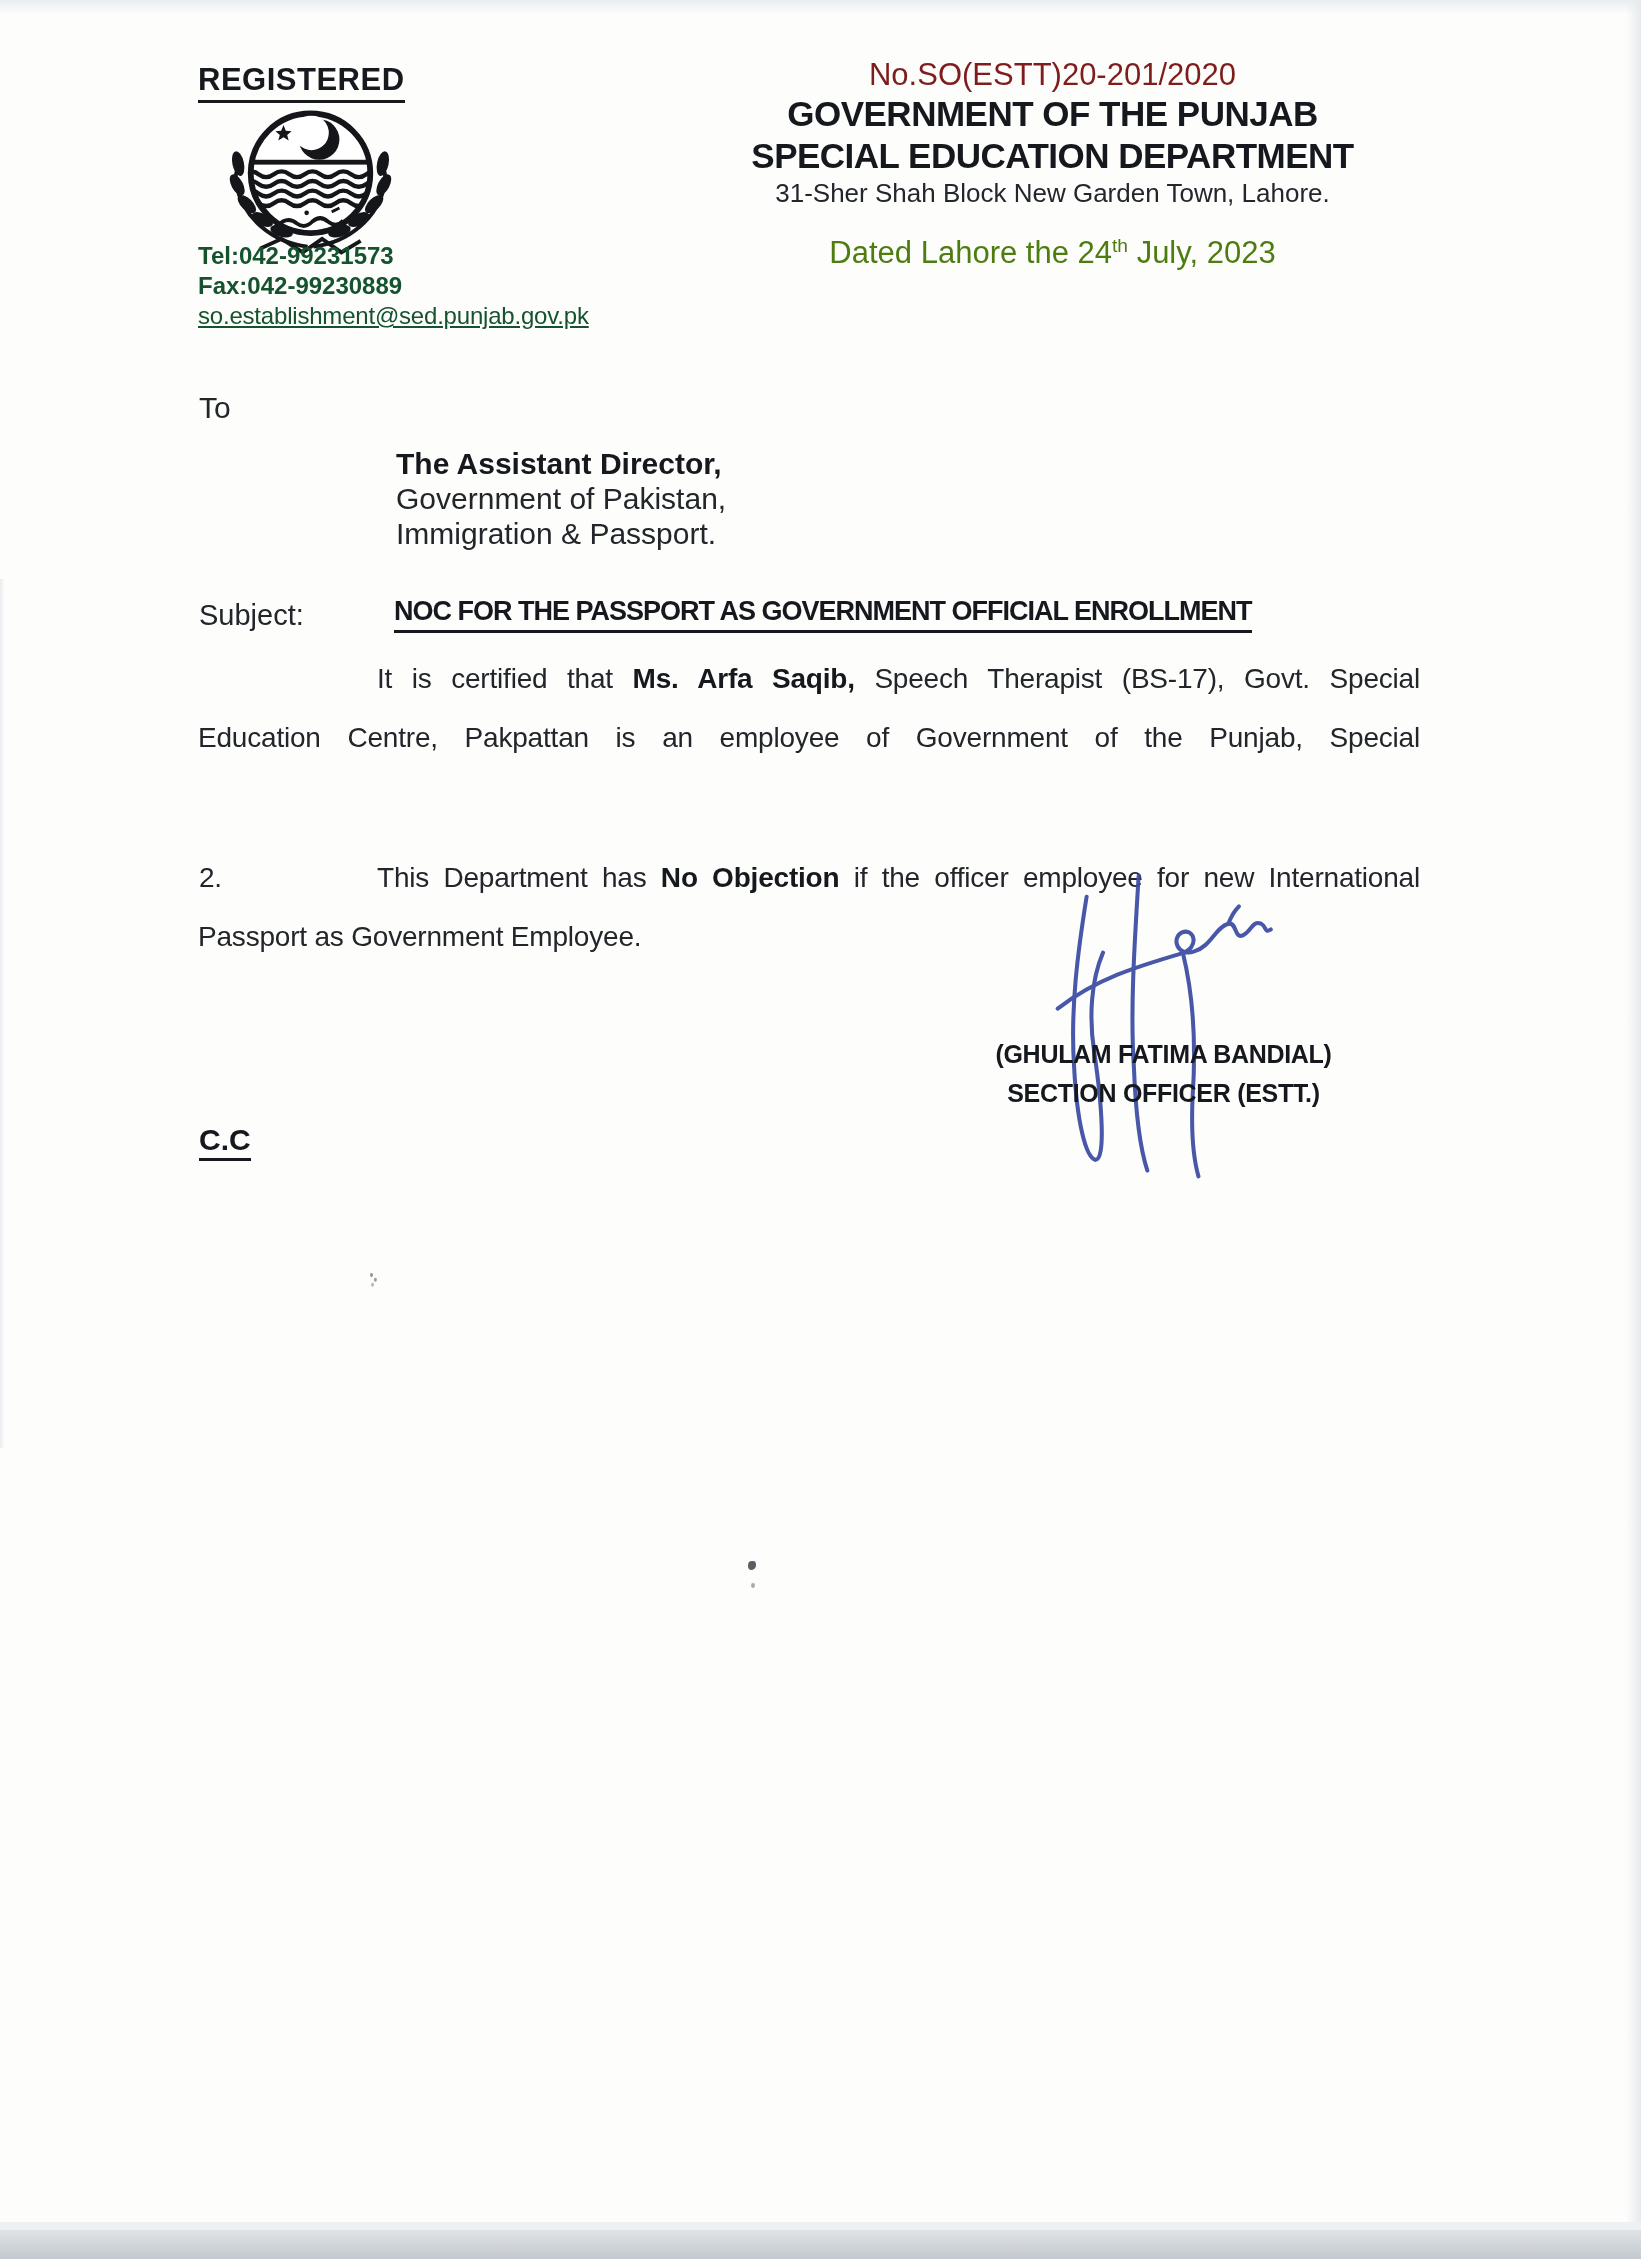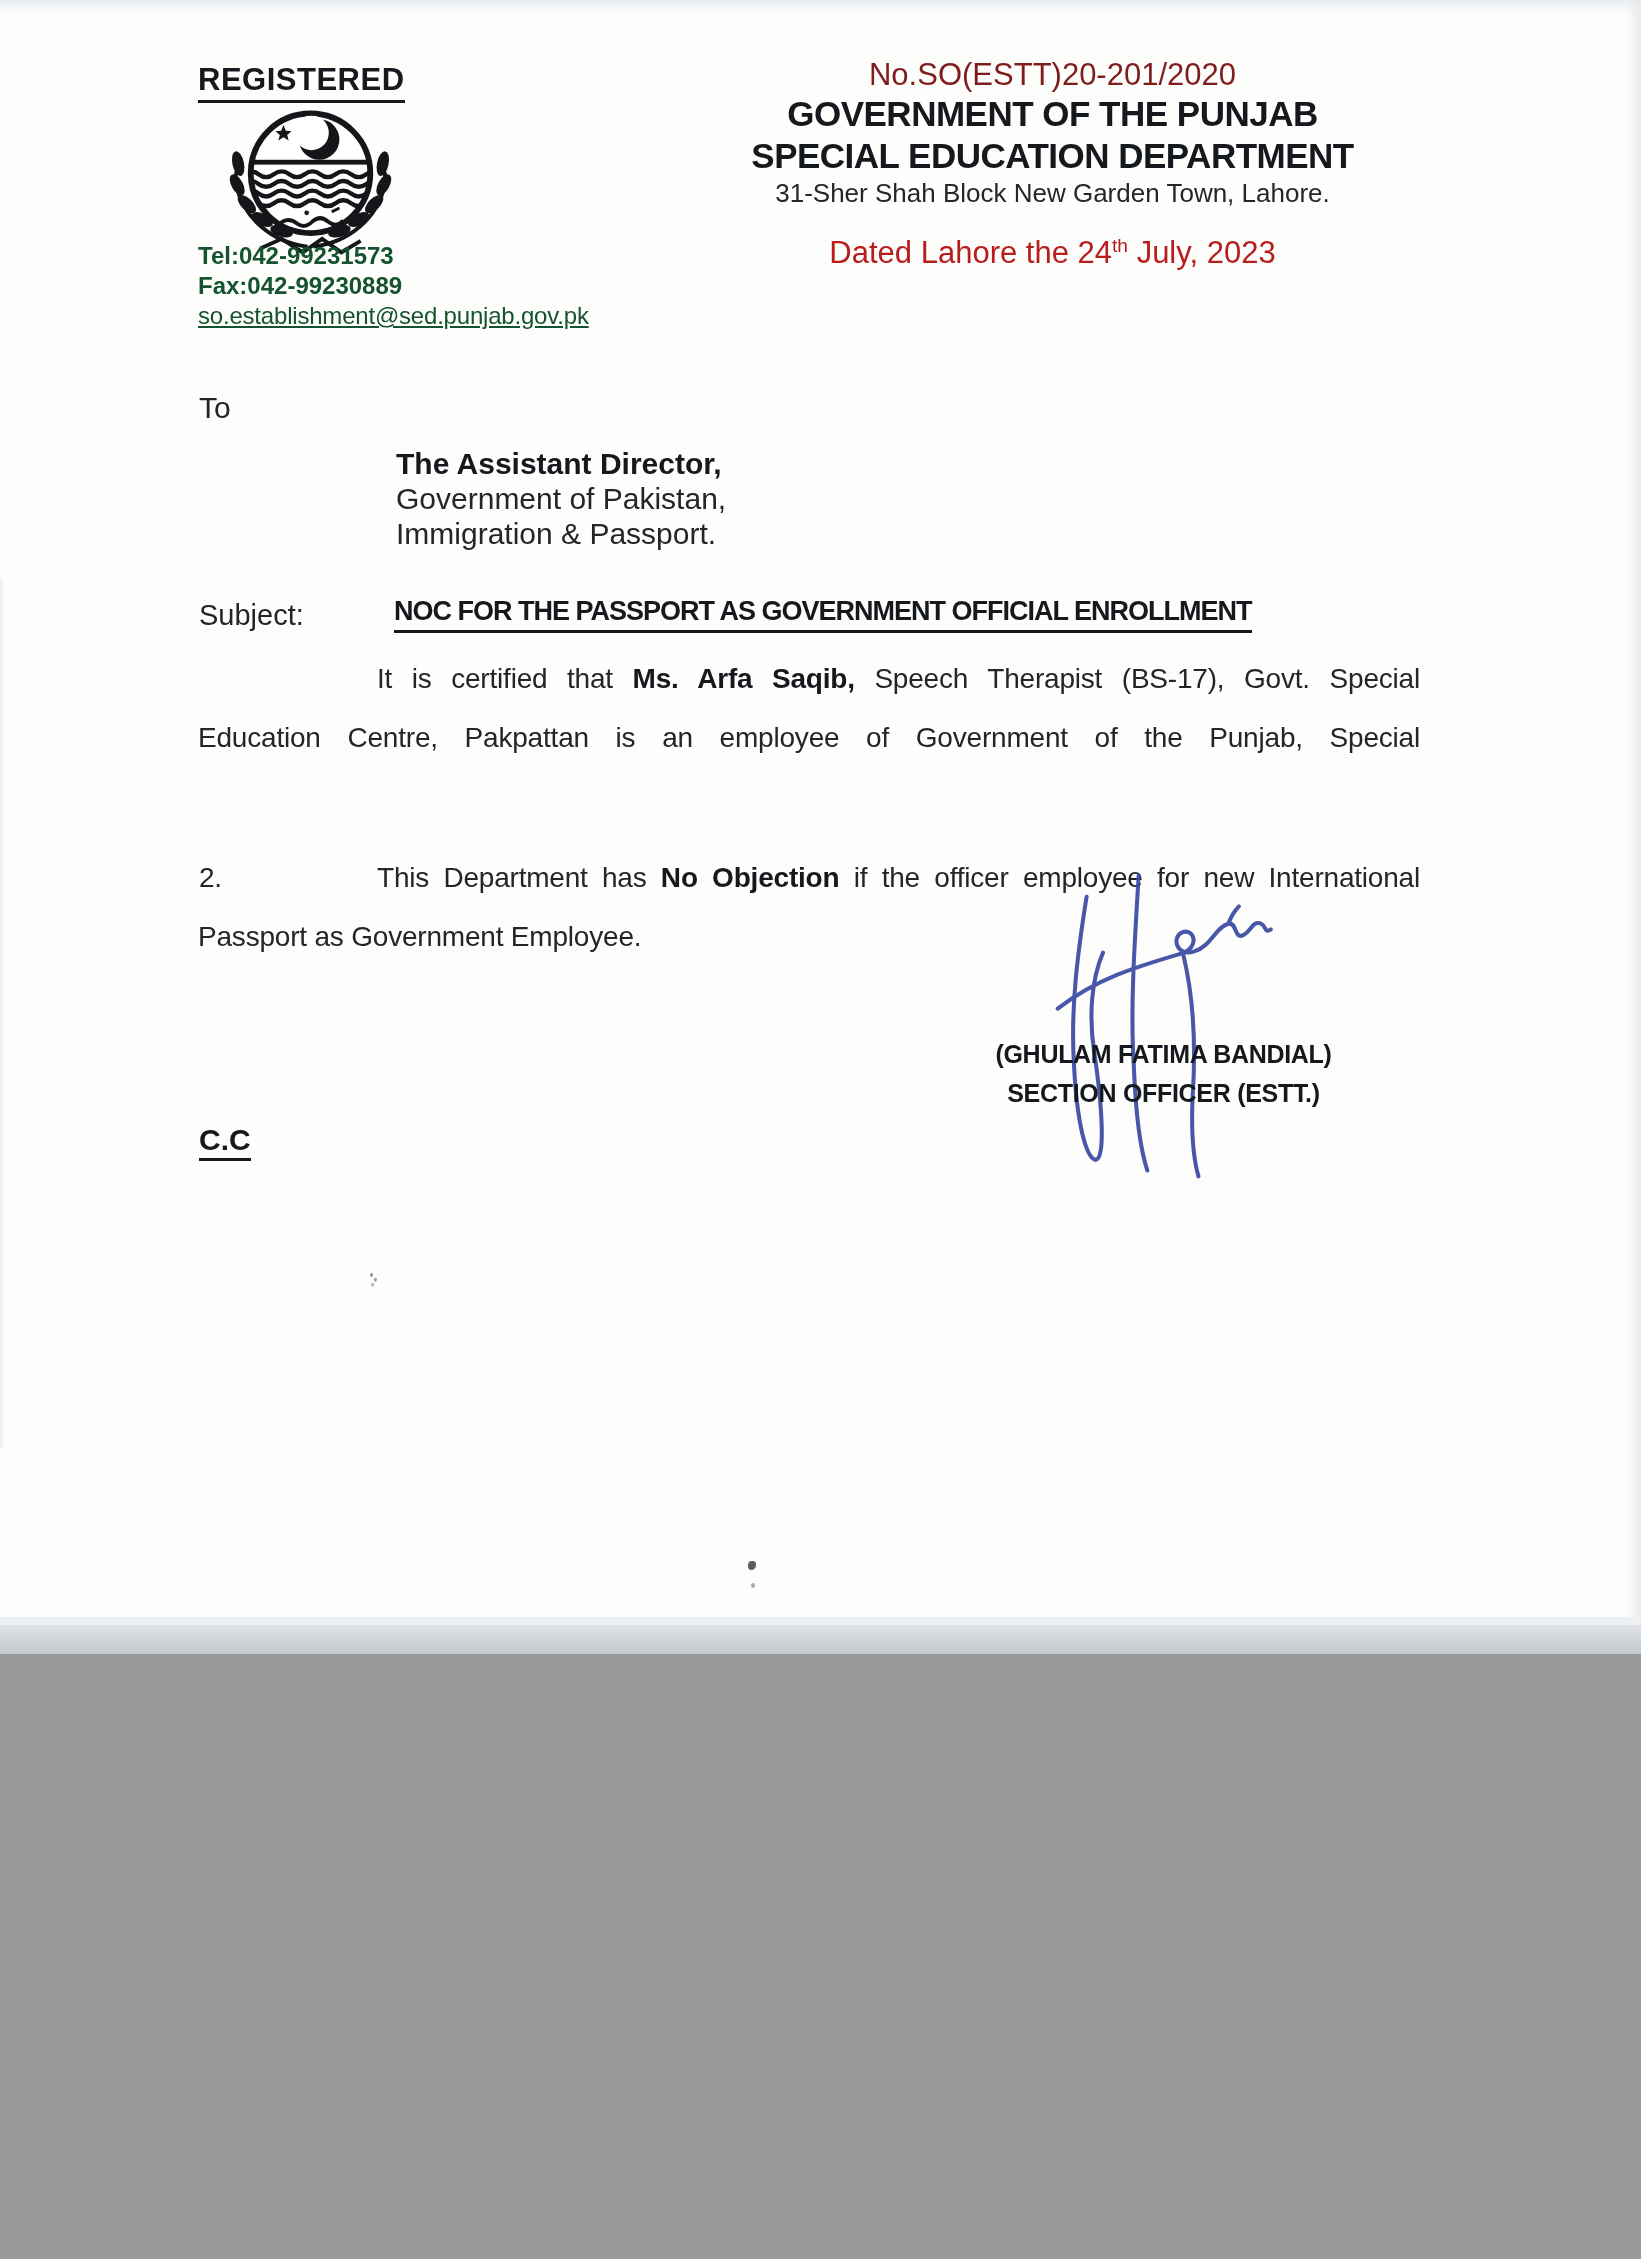--- a/index.html
+++ b/index.html
@@ -1,18 +1,18 @@
 <!DOCTYPE html>
 <html><head>
 <meta charset="utf-8">
 <style>
   html,body{margin:0;padding:0;background:#9a9a9a;}
   .page{
     position:relative;
-    width:1641px;height:1654px;
+    width:1641px;height:2259px;
     background:#fdfdfc;
     overflow:hidden;
     font-family:"Liberation Sans","DejaVu Sans",sans-serif;
     color:#22252a;
   }
   
   .edge-top{position:absolute;left:0;top:0;width:100%;height:13.5px;
     background:linear-gradient(#e9edf0,rgba(255,255,255,0));}
   .edge-bottom{position:absolute;left:0;bottom:0;width:100%;height:29px;
     background:linear-gradient(#dfe3e7,#c3c9ce);}
@@ -31,21 +31,21 @@
   .logo{position:absolute;left:214px;top:100px;}
   .contact{position:absolute;left:198px;top:241px;font-size:24px;font-weight:bold;
     color:#14532d;line-height:30px;}
   .contact .email{font-weight:normal;text-decoration:underline;font-size:24px;letter-spacing:-0.2px;}
 
   
   .letterhead{position:absolute;left:734px;top:56px;width:637px;text-align:center;color:#191c21;}
   .lh-ref{font-size:31px;line-height:37px;color:#7f1d1d;}
   .lh-govt,.lh-dept{font-size:35px;font-weight:bold;line-height:42px;letter-spacing:-0.5px;color:#15181d;}
   .lh-addr{font-size:26px;line-height:32px;color:#23262c;}
-  .lh-date{font-size:31px;margin-top:26px;color:#b91c1c;}
+  .lh-date{font-size:31px;margin-top:26px;color:#4d7c0f;}
   sup{font-size:0.62em;vertical-align:super;line-height:0;}
 
   
   .to-label{position:absolute;left:199px;top:391px;font-size:30px;}
   .recipient{position:absolute;left:396px;top:446px;font-size:30px;line-height:35px;color:#22252a;}
   .recipient .b{font-weight:bold;color:#15181d;}
 
   .subject-label{position:absolute;left:199px;top:599px;font-size:29px;}
   .subject-title{
     position:absolute;left:394px;top:596px;

